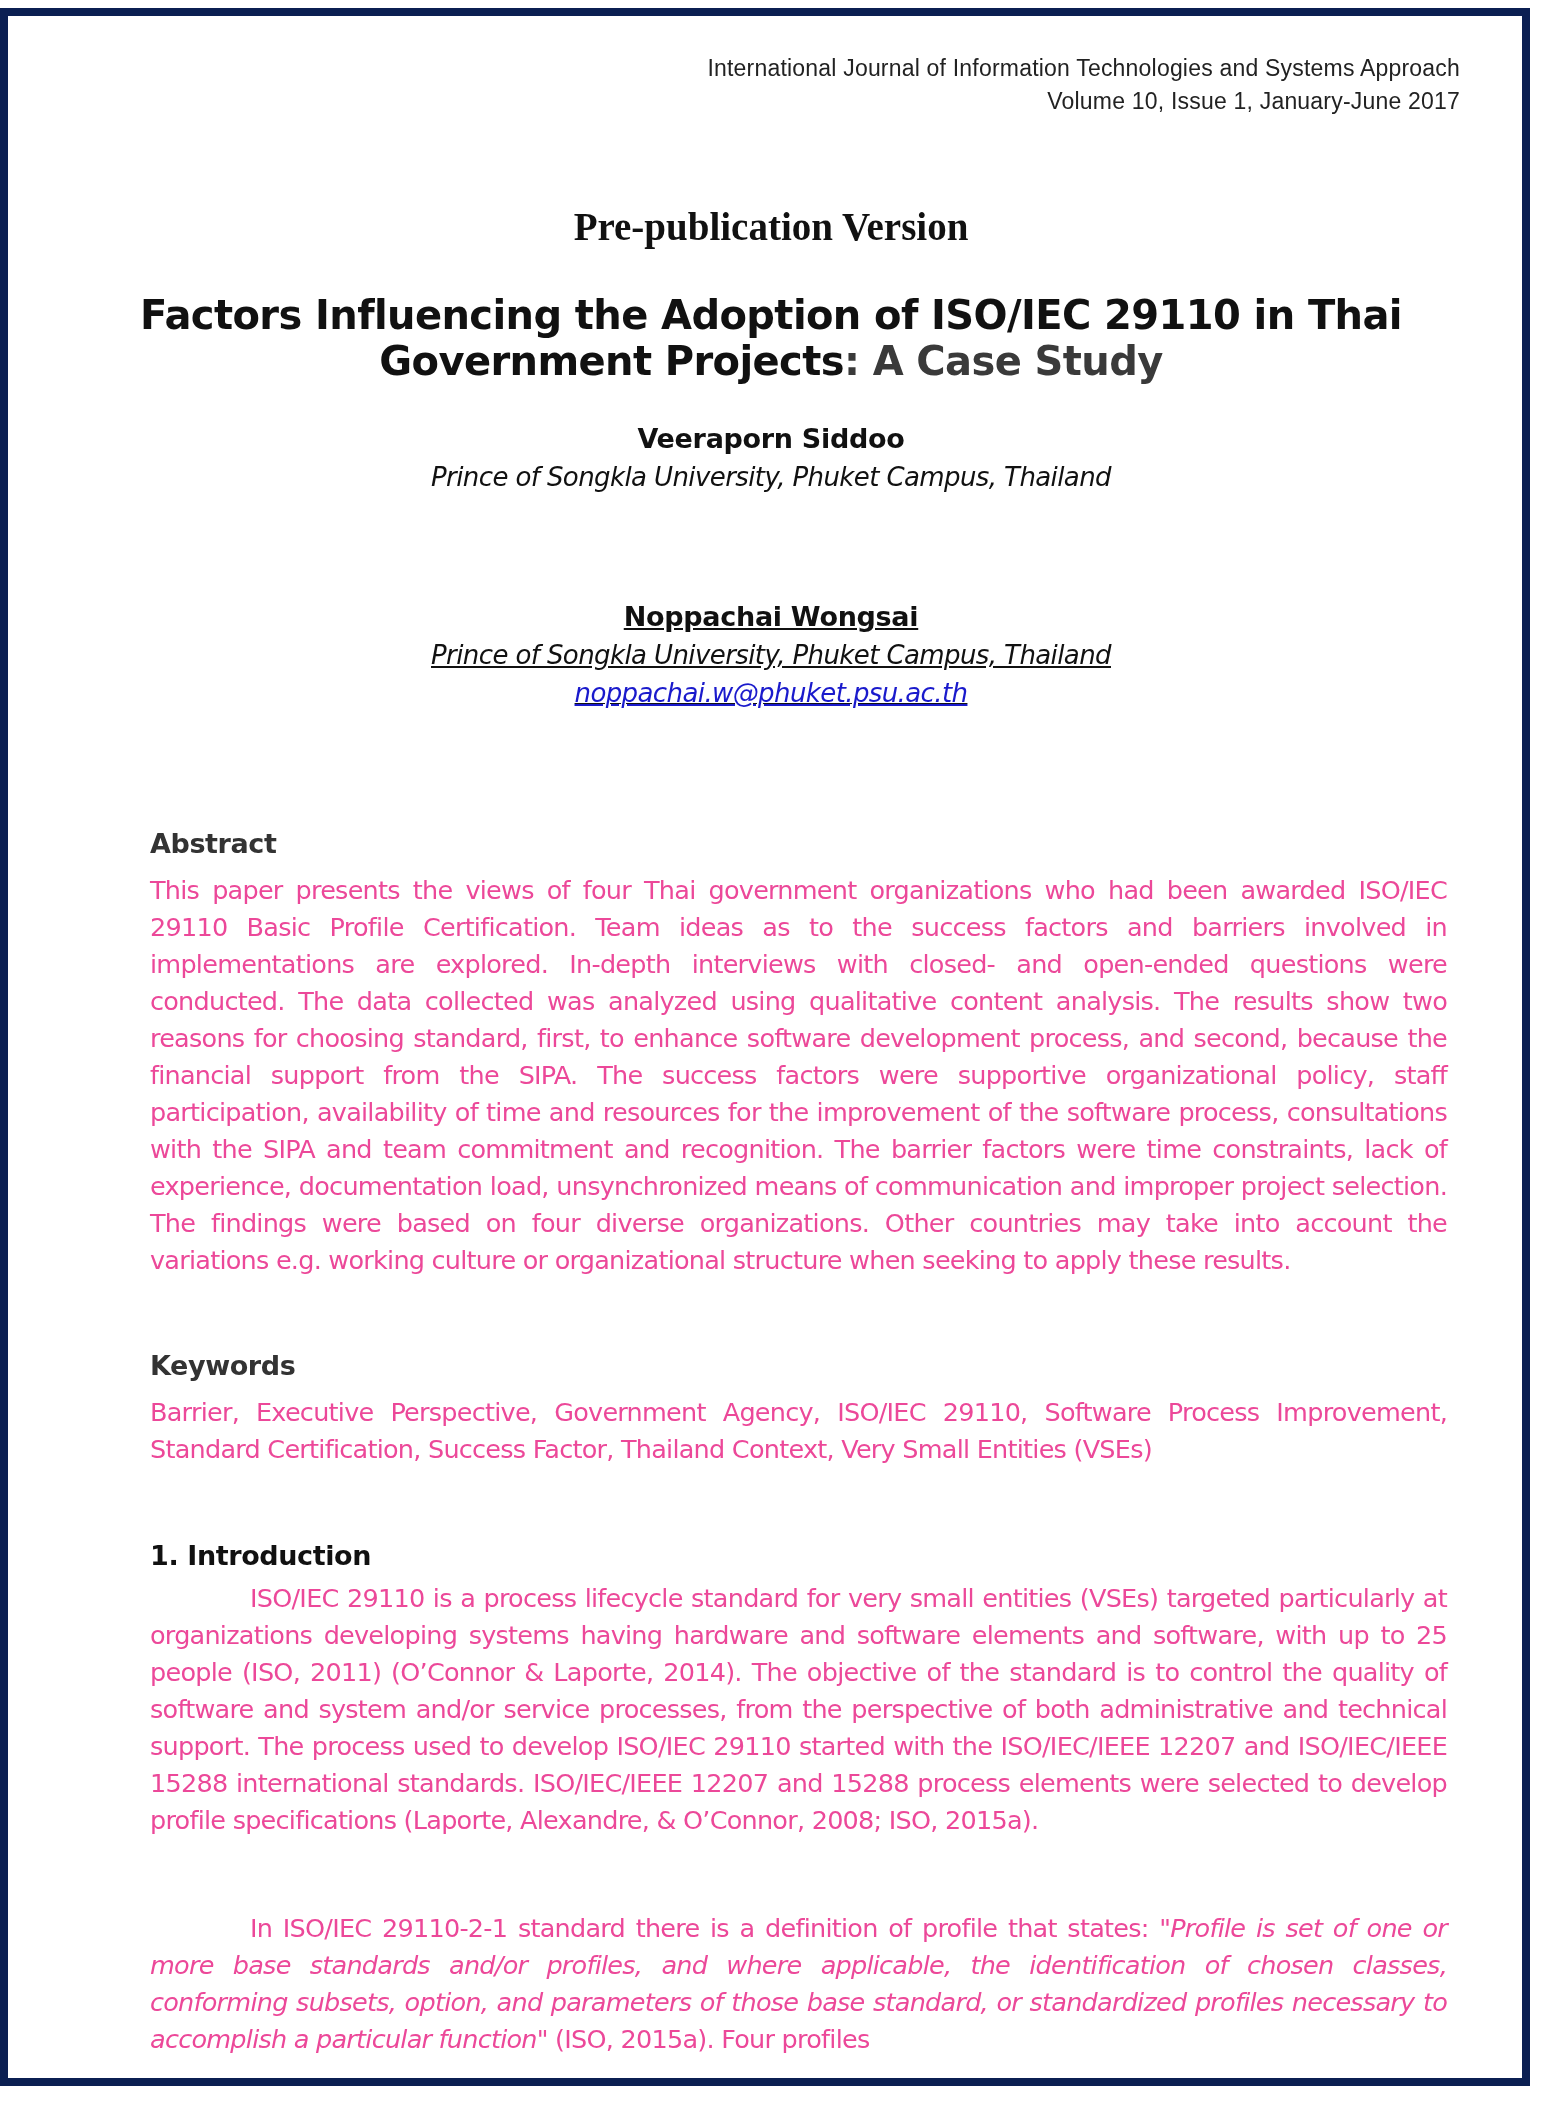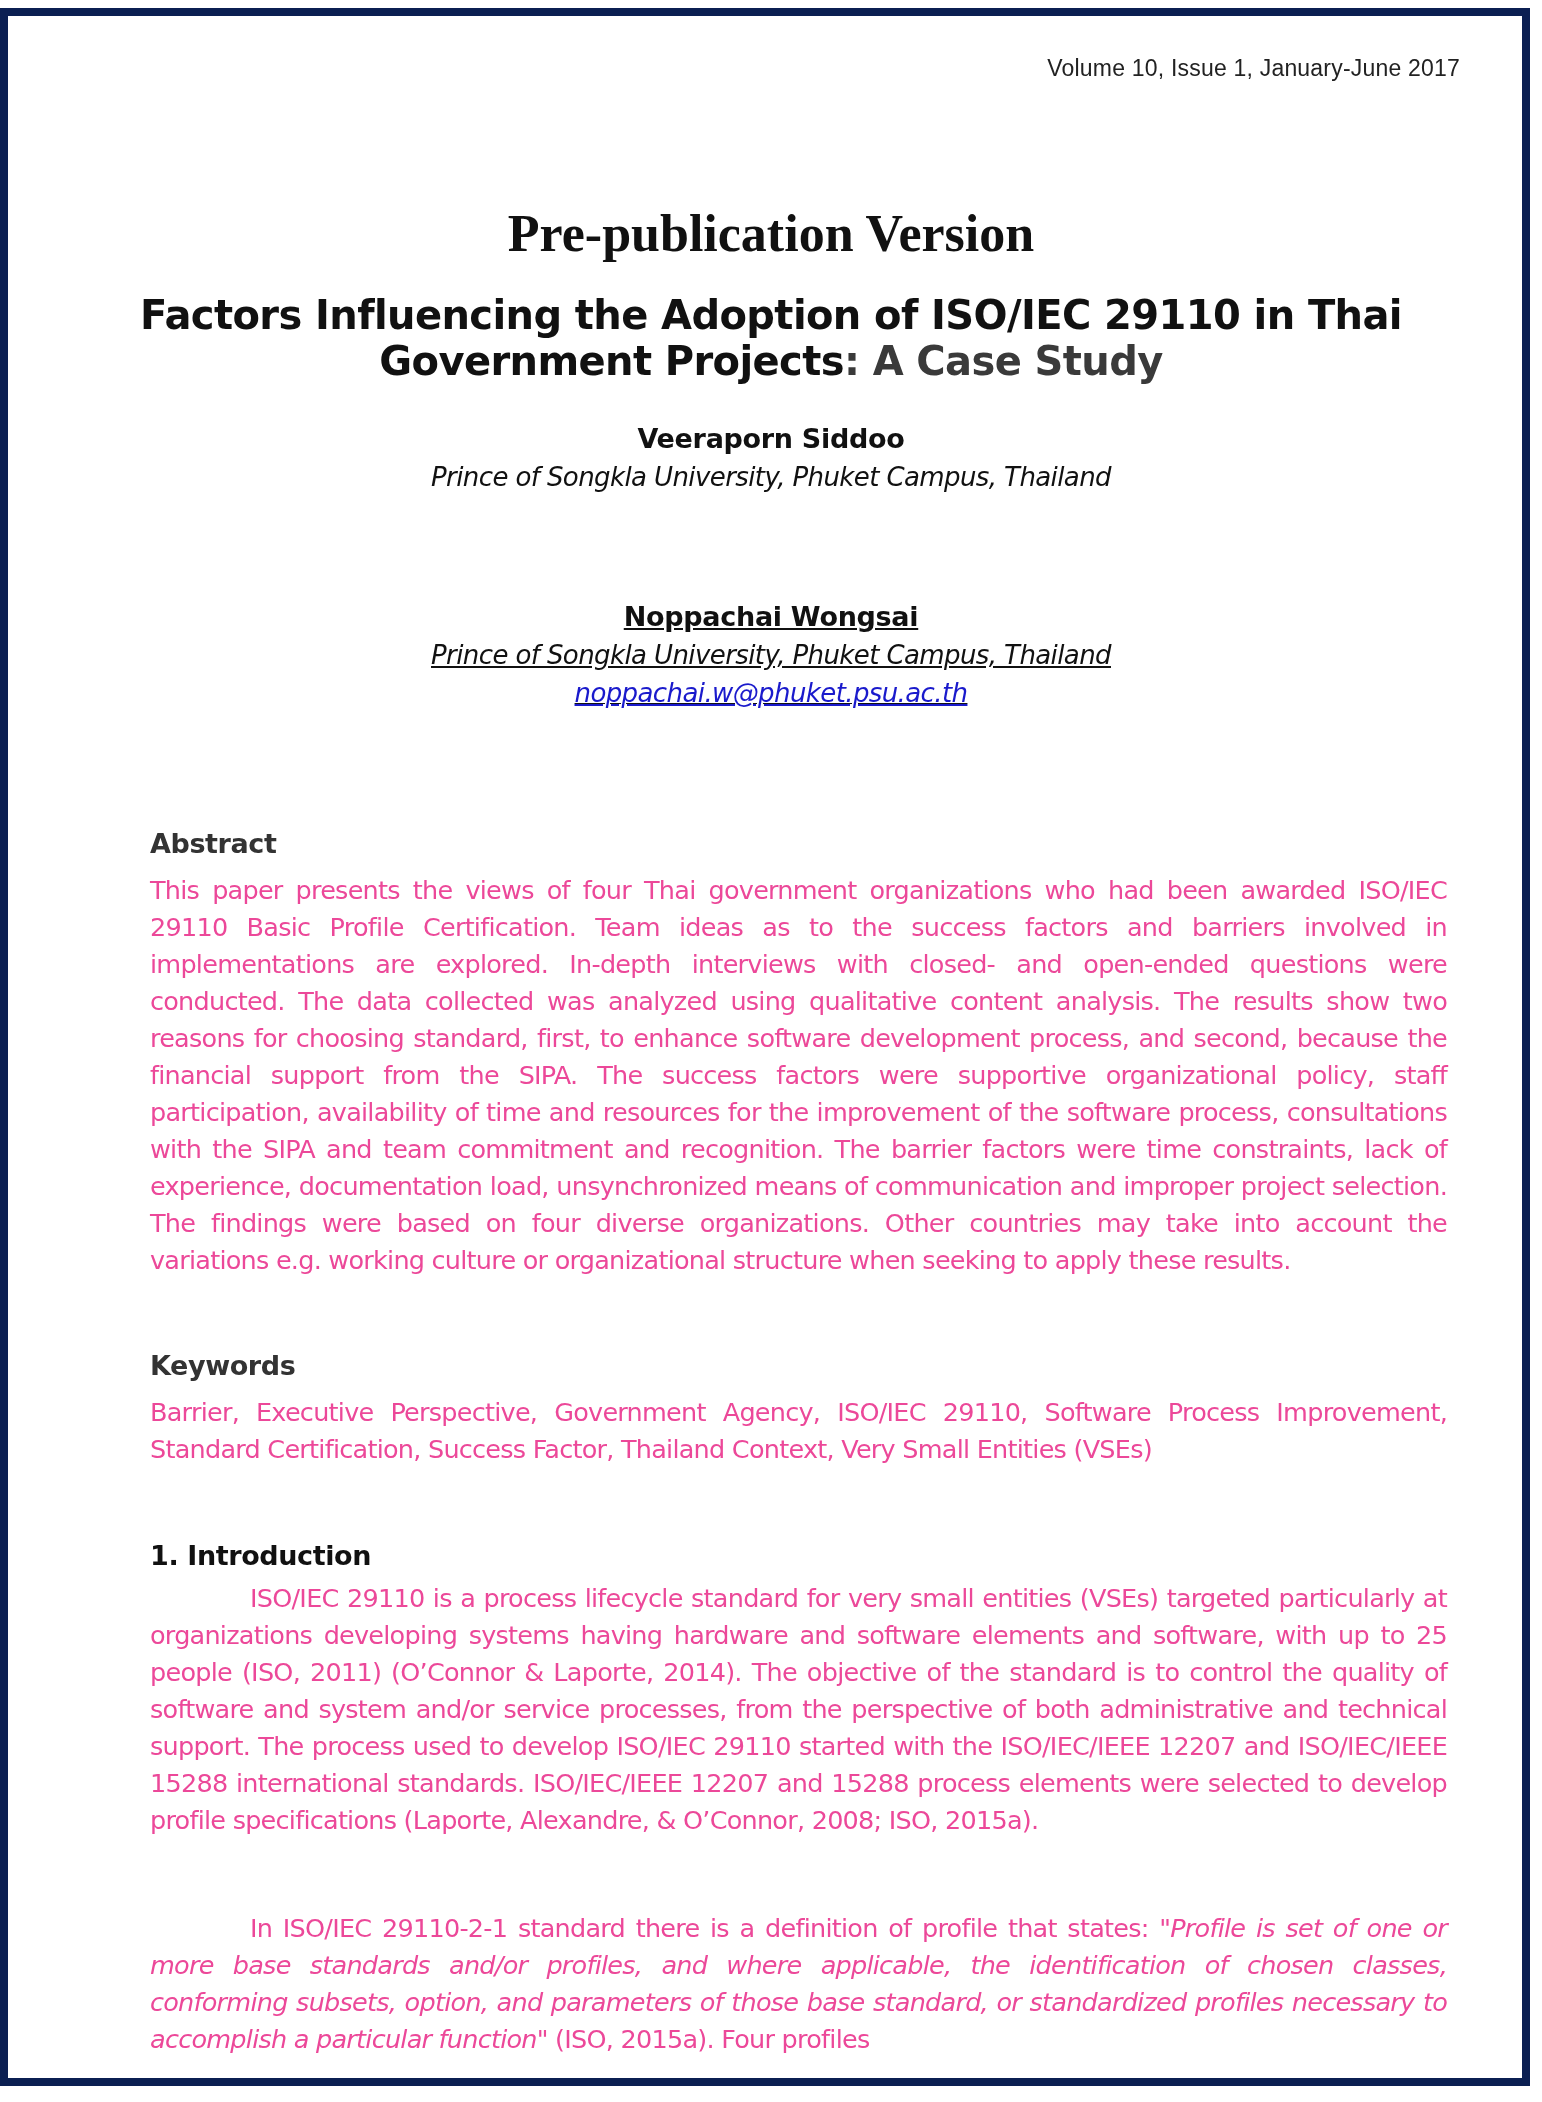--- a/index.html
+++ b/index.html
@@ -8,21 +8,21 @@
     position: absolute; left: 0; top: 8px; width: 1530px; height: 2078px;
     border: 8px solid #0b1f52; box-sizing: border-box; background: #fff;
   }
   .journal {
     position: absolute; right: 82px; top: 52px; text-align: right;
     font-family: "Liberation Sans", sans-serif; font-size: 23px; line-height: 33px;
     color: #222; letter-spacing: 0.2px;
   }
   .prepub {
     position: absolute; left: 0; width: 1542px; top: 204px; text-align: center;
-    font-family: "Liberation Serif", serif; font-weight: bold; font-size: 52px; color: #111;
+    font-family: "Liberation Serif", serif; font-weight: bold; font-size: 39px; color: #111;
   }
   .title {
     position: absolute; left: 0; width: 1542px; top: 292px; text-align: center;
     font-family: "DejaVu Sans", sans-serif; font-weight: bold; font-size: 40px; line-height: 46px; color: #111;
     letter-spacing: -0.6px;
   }
   .title .sub { color: #3a3a3a; }
   .author {
     position: absolute; left: 0; width: 1542px; text-align: center;
     font-family: "DejaVu Sans", sans-serif; color: #111;
@@ -43,20 +43,21 @@
   .heading.dark { color: #111; }
   .indent { text-indent: 100px; }
   .ital { font-style: italic; }
 </style>
 </head>
 <body>
 
 <div class="frame"></div>
 
 <div class="journal">
+  <div>International Journal of Information Technologies and Systems Approach</div>
   <div>Volume 10, Issue 1, January-June 2017</div>
 </div>
 
 <div class="prepub">Pre-publication Version</div>
 
 <div class="title">
   <div>Factors Influencing the Adoption of ISO/IEC 29110 in Thai</div>
   <div><span>Government Projects</span><span class="sub">: A Case Study</span></div>
 </div>
 

